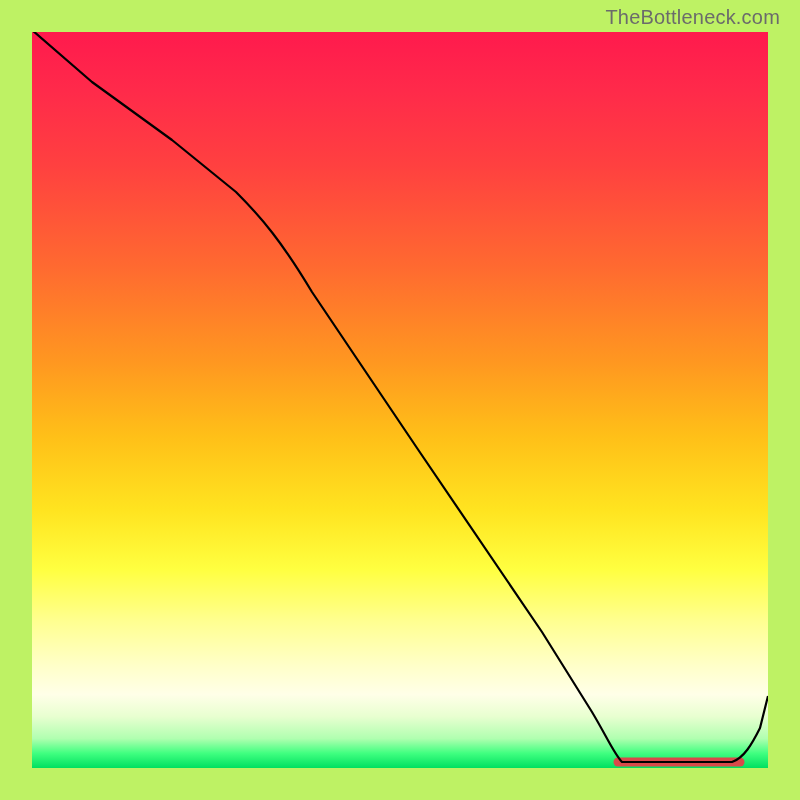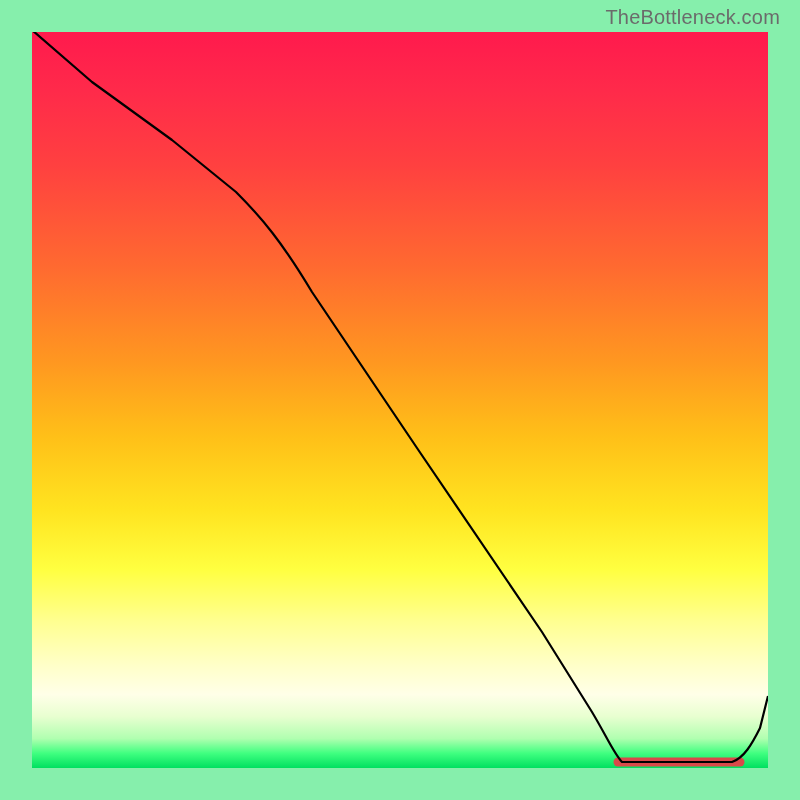--- a/index.html
+++ b/index.html
@@ -10,21 +10,21 @@
     background: #000;
     overflow: hidden;
     font-family: Arial, Helvetica, sans-serif;
   }
   .frame {
     position: absolute;
     left: 0;
     top: 0;
     width: 800px;
     height: 800px;
-    background: #86efac;
+    background: #bef264;
   }
   .plot {
     position: absolute;
     left: 32px;
     top: 32px;
     width: 736px;
     height: 736px;
     overflow: hidden;
   }
   .gradient {

